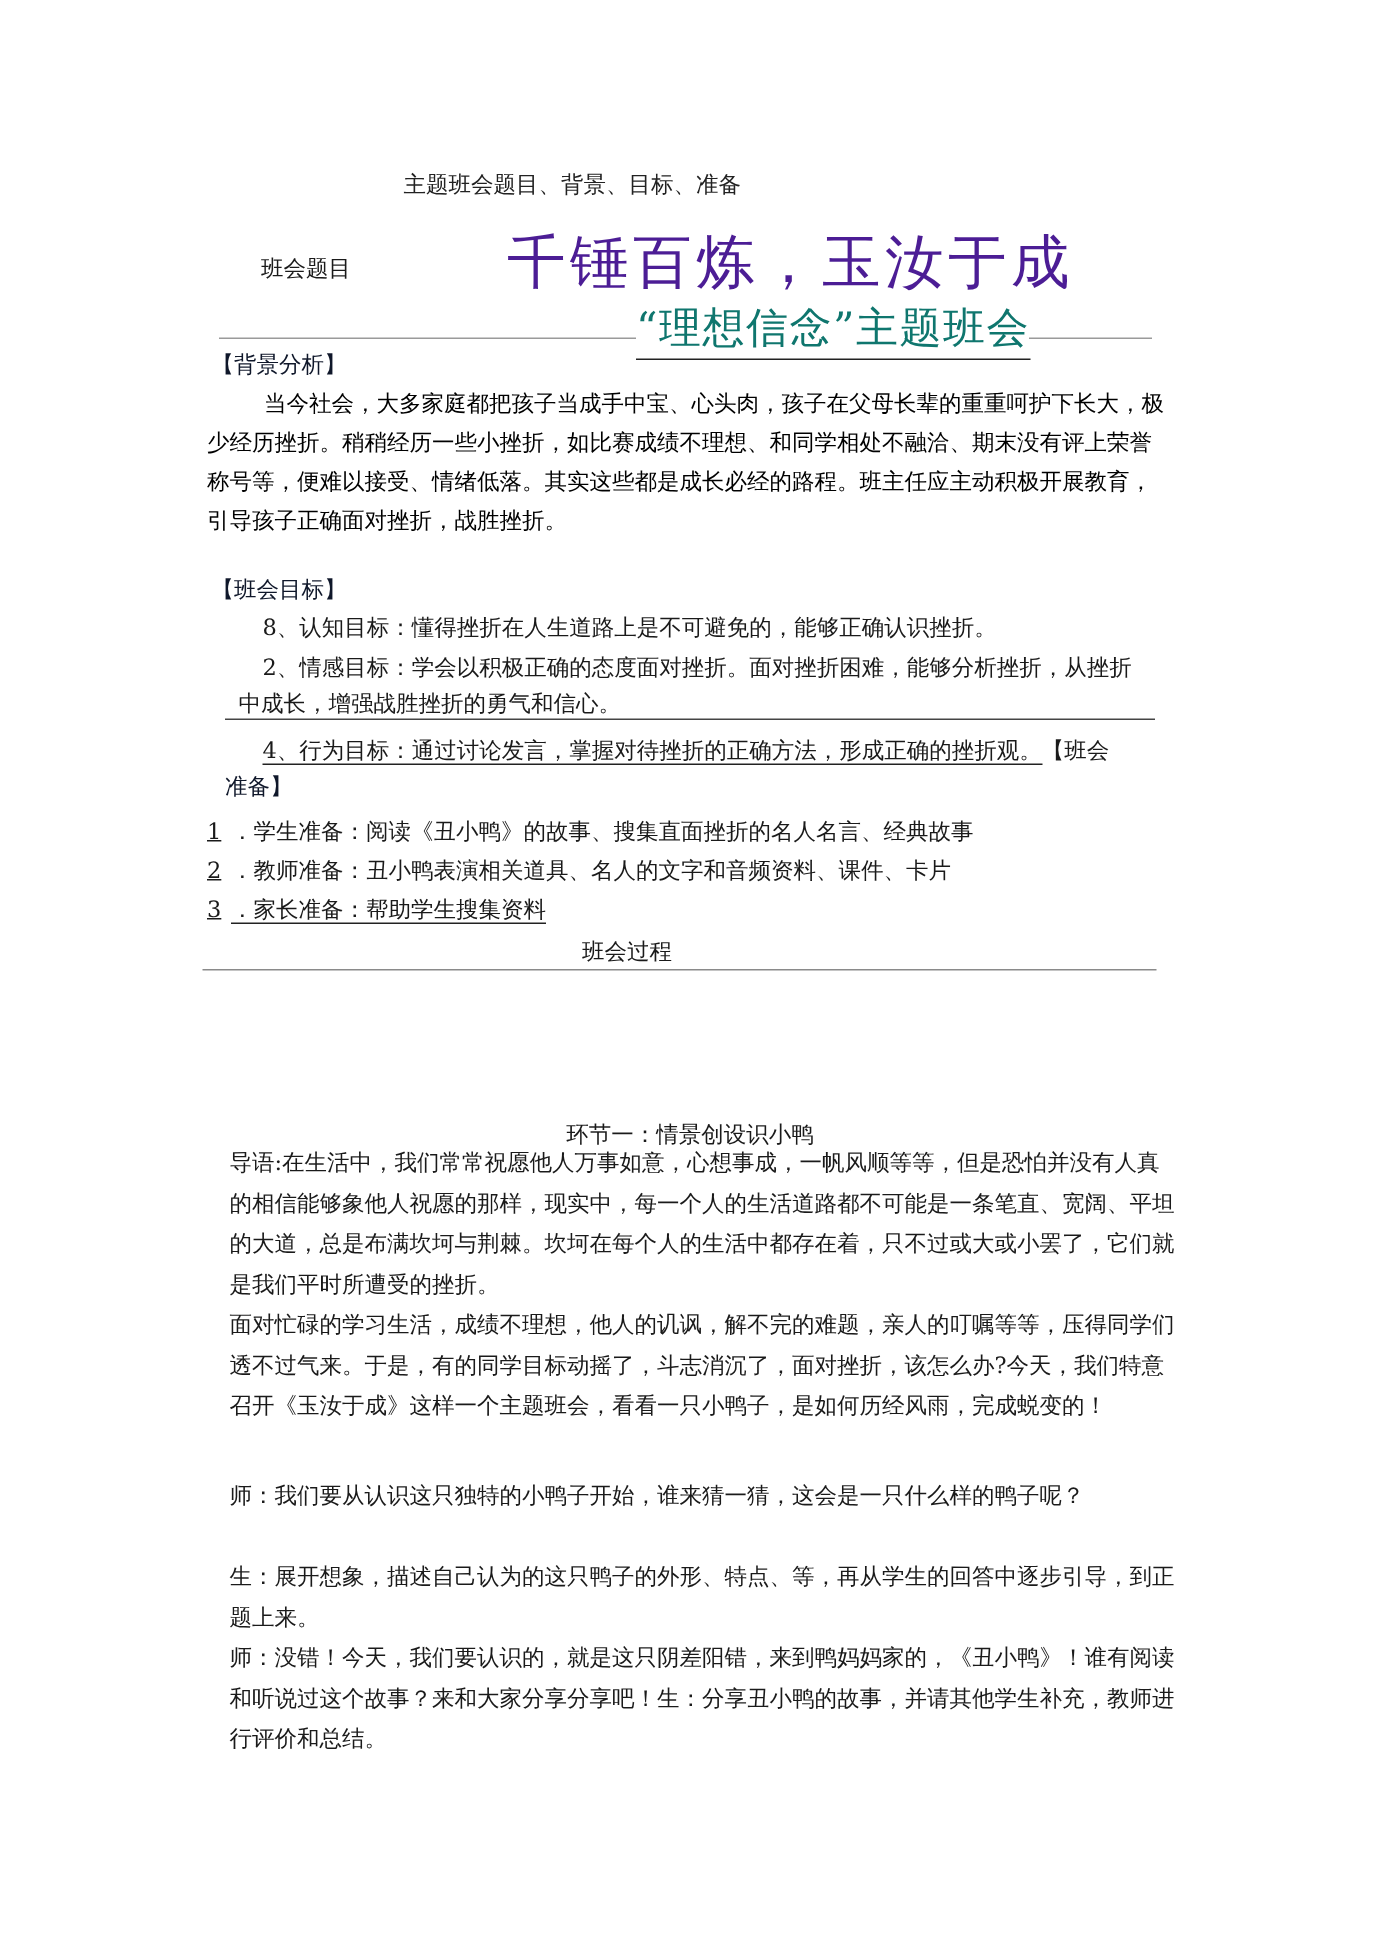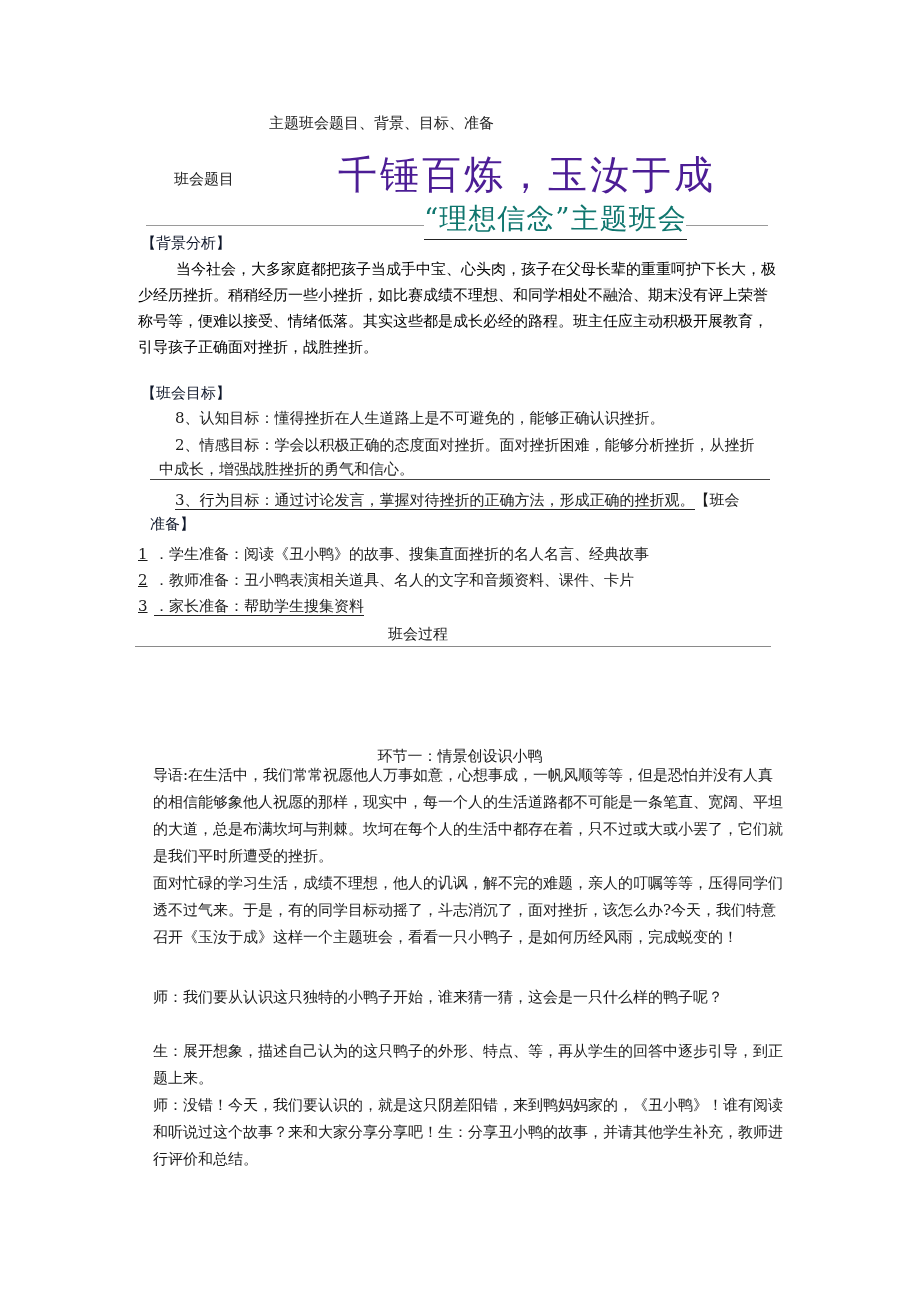--- a/index.html
+++ b/index.html
@@ -114,21 +114,21 @@
 
 <div class="abs section-head" style="left:141px; top:234px;">【背景分析】</div>
 <div class="abs para bg-text">当今社会，大多家庭都把孩子当成手中宝、心头肉，孩子在父母长辈的重重呵护下长大，极少经历挫折。稍稍经历一些小挫折，如比赛成绩不理想、和同学相处不融洽、期末没有评上荣誉称号等，便难以接受、情绪低落。其实这些都是成长必经的路程。班主任应主动积极开展教育，引导孩子正确面对挫折，战胜挫折。</div>
 
 <div class="abs section-head" style="left:141px; top:384px;">【班会目标】</div>
 <div class="abs goal" style="left:175px; top:405px;">8、认知目标：懂得挫折在人生道路上是不可避免的，能够正确认识挫折。</div>
 <div class="abs goal" style="left:175px; top:432px;">2、情感目标：学会以积极正确的态度面对挫折。面对挫折困难，能够分析挫折，从挫折</div>
 <div class="abs goal" style="left:138px; top:456px;margin-left:21px;">中成长，增强战胜挫折的勇气和信心。</div>
 <div class="abs rule-thin" style="left:150px; top:479px; width:620px;"></div>
 <div class="abs goal" style="left:175px; top:487px;">
-  <span class="underline-solid">3、行为目标：通过讨论发言，掌握对待挫折的正确方法，形成正确的挫折观。</span><span>【班会</span>
+  <span class="underline-solid">4、行为目标：通过讨论发言，掌握对待挫折的正确方法，形成正确的挫折观。</span><span>【班会</span>
 </div>
 
 <div class="abs section-head" style="left:150px; top:515px;">准备】</div>
 
 <div class="abs prep-item" style="top:545px;">
   <span class="prep-num">1</span><span>．学生准备：阅读《丑小鸭》的故事、搜集直面挫折的名人名言、经典故事</span>
 </div>
 <div class="abs prep-item" style="top:571px;">
   <span class="prep-num">2</span><span>．教师准备：丑小鸭表演相关道具、名人的文字和音频资料、课件、卡片</span>
 </div>

